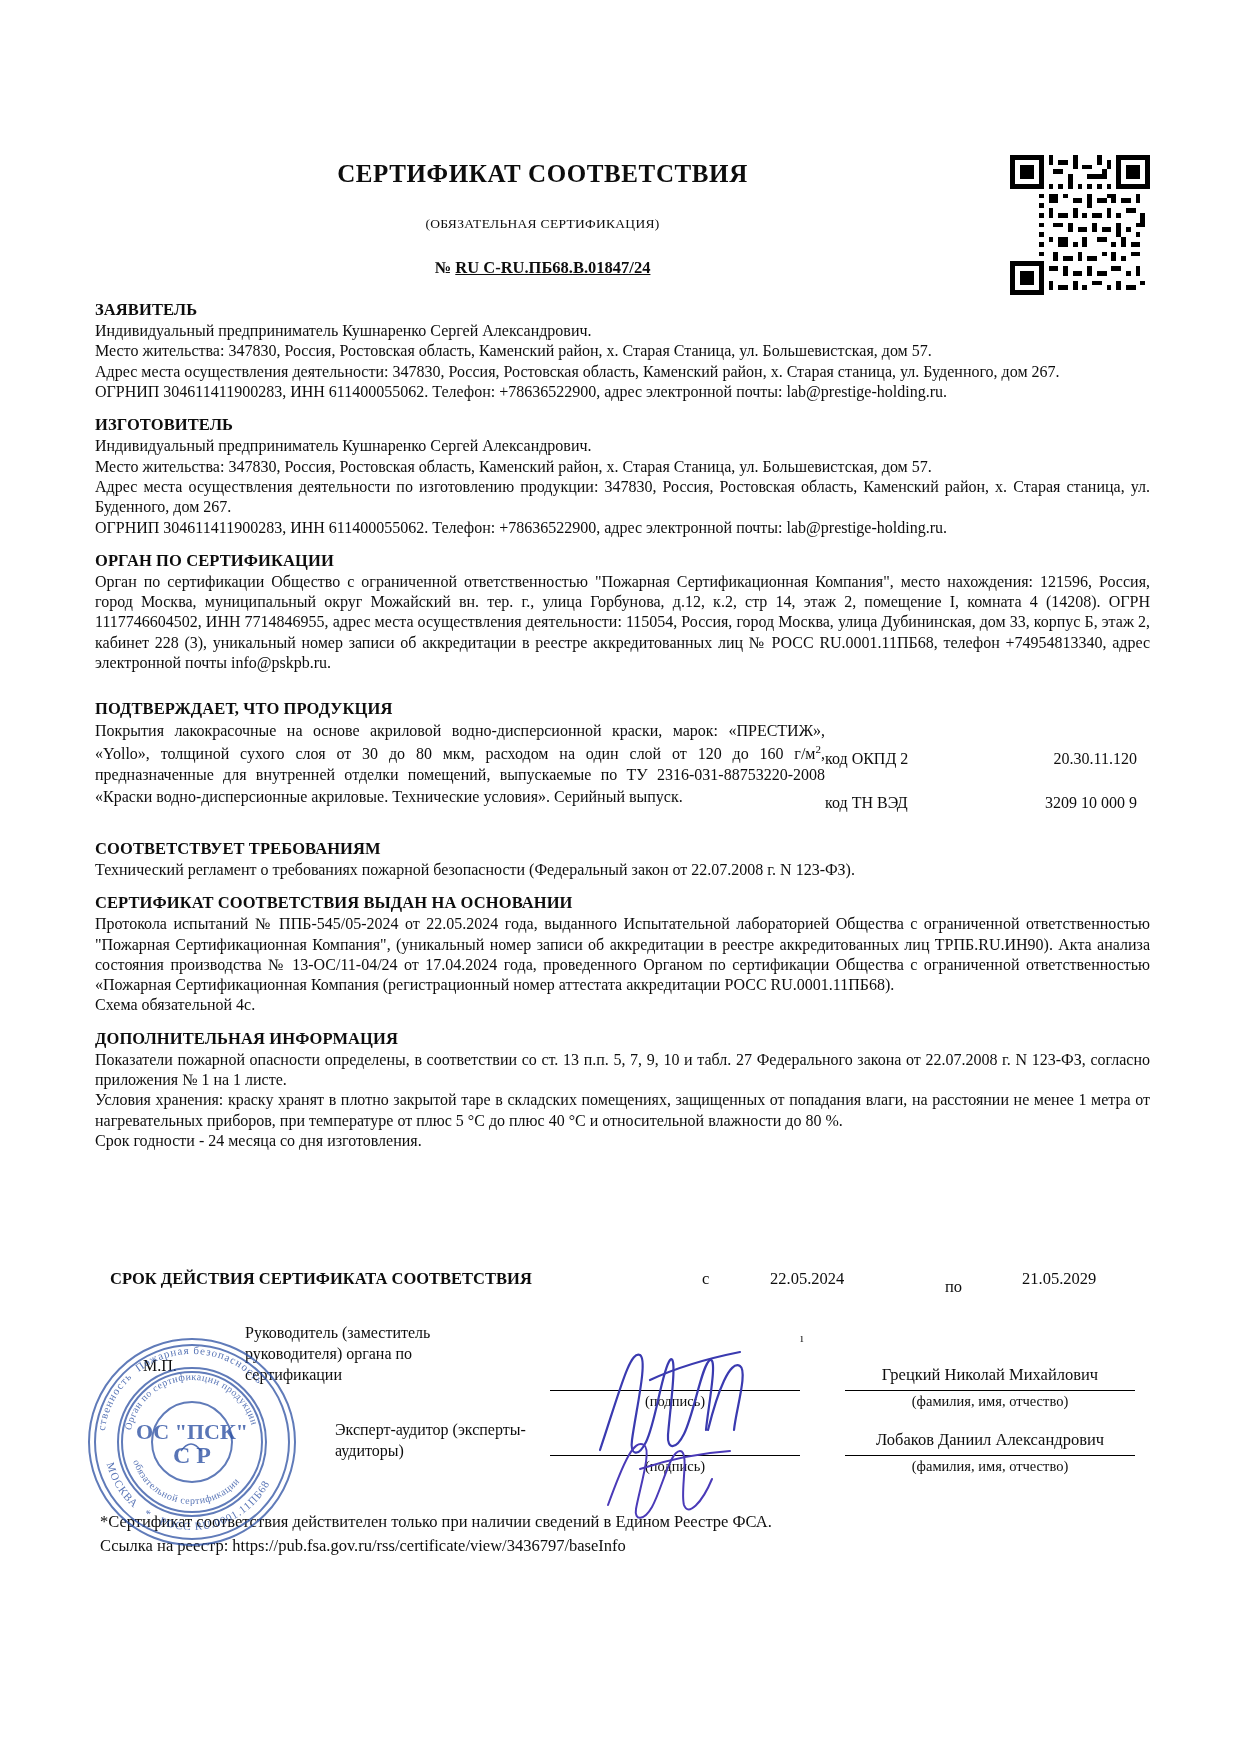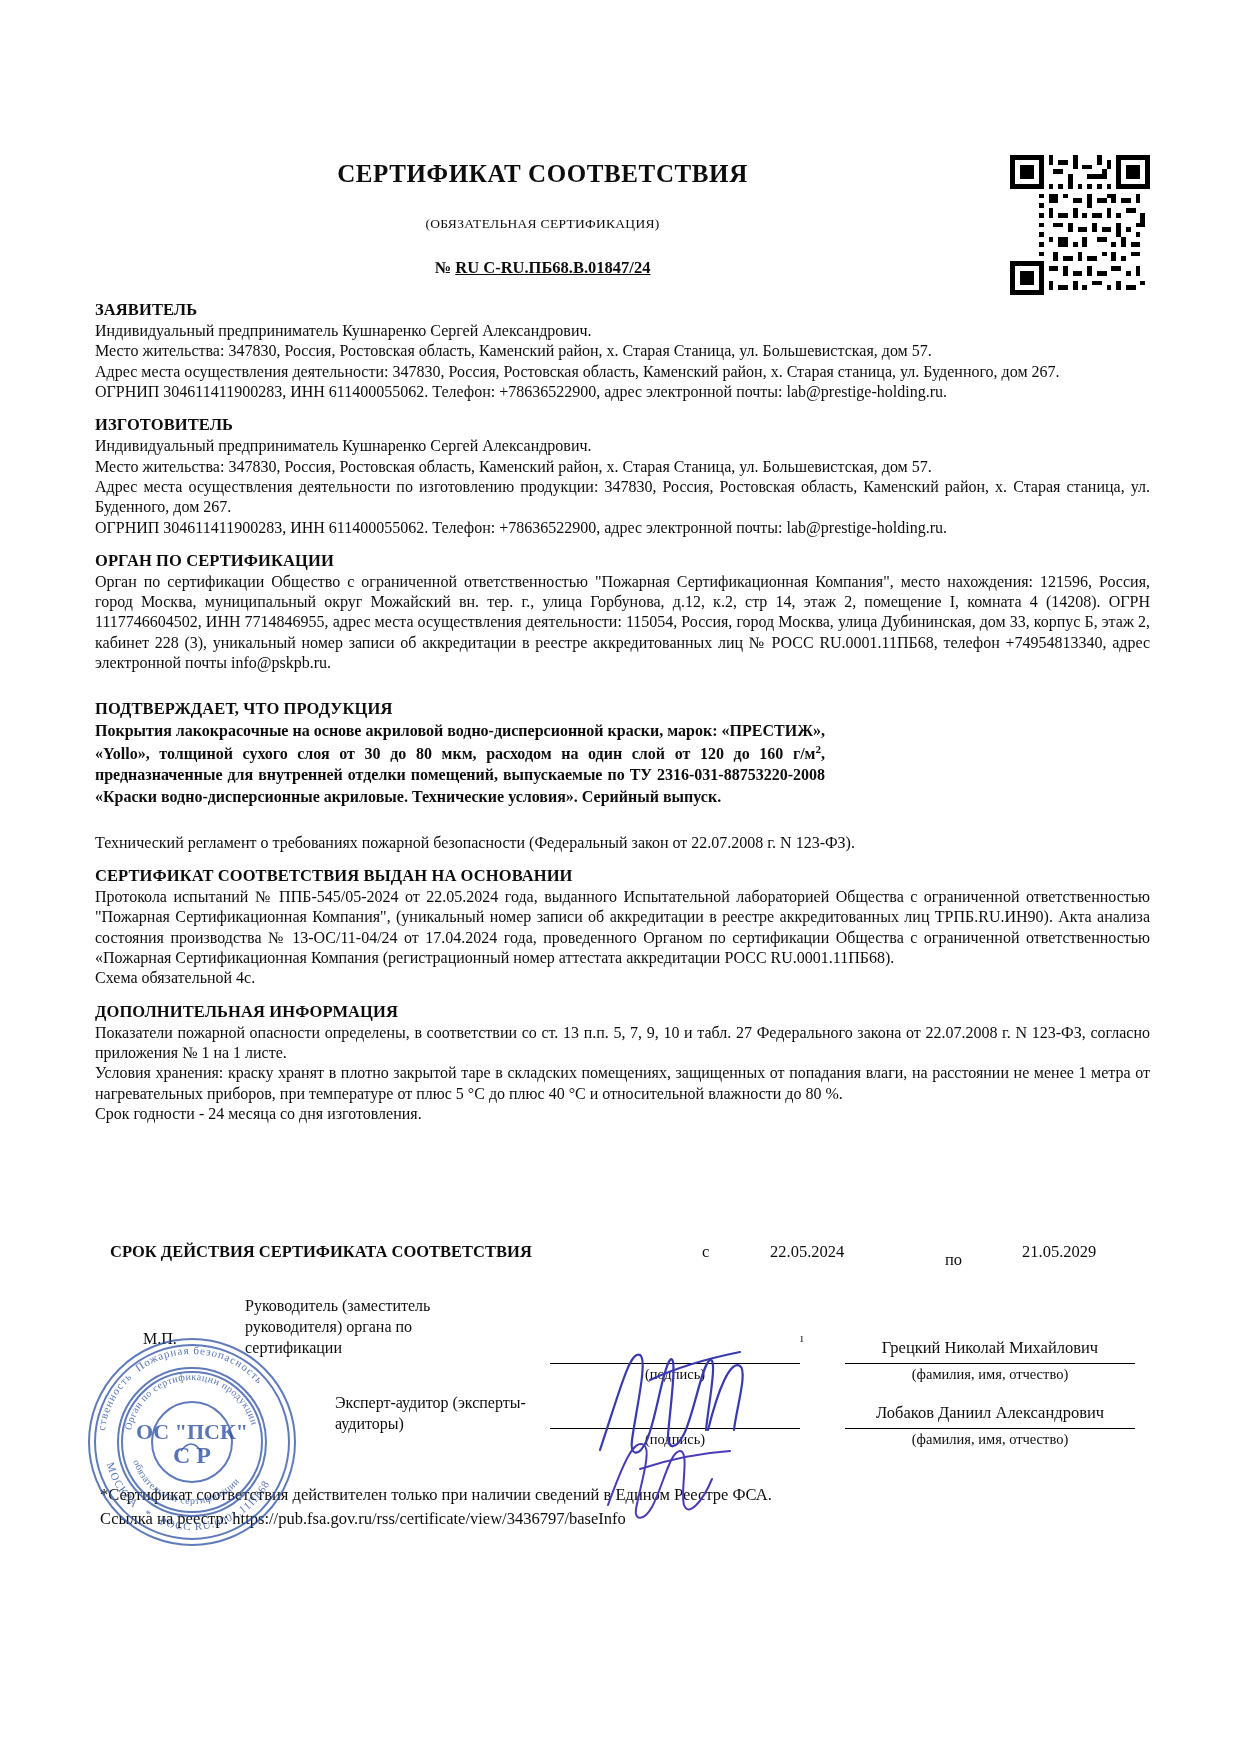--- a/index.html
+++ b/index.html
@@ -77,21 +77,20 @@
     line-height: 1.27;
     margin: 0;
     text-align: left;
   }
   .block {
     margin-bottom: 0px;
   }
   .prod-row {
     display: flex;
     align-items: flex-start;
-    font-weight: bold;
   }
   .prod-text {
     width: 730px;
     text-align: justify;
     font-size: 16px;
     line-height: 1.33;
   }
   .prod-codes {
     width: 320px;
     font-size: 16px;
@@ -349,24 +348,37 @@
       <div class="section-head">ОРГАН ПО СЕРТИФИКАЦИИ</div>
       <p class="t">Орган по сертификации Общество с ограниченной ответственностью "Пожарная Сертификационная Компания", место нахождения: 121596, Россия, город Москва, муниципальный округ Можайский вн. тер. г., улица Горбунова, д.12, к.2, стр 14, этаж 2, помещение I, комната 4 (14208). ОГРН 1117746604502, ИНН 7714846955, адрес места осуществления деятельности: 115054, Россия, город Москва, улица Дубининская, дом 33, корпус Б, этаж 2, кабинет 228 (3), уникальный номер записи об аккредитации в реестре аккредитованных лиц № РОСС RU.0001.11ПБ68, телефон +74954813340, адрес электронной почты info@pskpb.ru.</p>
     </div>
 
     <div class="block gap-top">
       <div class="section-head">ПОДТВЕРЖДАЕТ, ЧТО ПРОДУКЦИЯ</div>
       <div class="prod-row">
         <div class="prod-text">
           <span>Покрытия лакокрасочные на основе акриловой водно-дисперсионной краски, марок: «ПРЕСТИЖ», «Yollo», толщиной сухого слоя от 30 до 80 мкм, расходом на один слой от 120 до 160 г/м</span><span class="sup">2</span><span>, предназначенные для внутренней отделки помещений, выпускаемые по ТУ 2316-031-88753220-2008 «Краски водно-дисперсионные акриловые. Технические условия». Серийный выпуск.</span>
         </div>
+        <div class="prod-codes">
+          <div style="height:28px"></div>
+          <div class="code-line">
+            <span class="lbl">код ОКПД 2</span>
+            <span class="val">20.30.11.120</span>
+          </div>
+          <div style="height:22px"></div>
+          <div class="code-line">
+            <span class="lbl">код ТН ВЭД</span>
+            <span class="val">3209 10 000 9</span>
+          </div>
+        </div>
       </div>
     </div>
 
     <div class="block gap-top">
+      <div class="section-head">СООТВЕТСТВУЕТ ТРЕБОВАНИЯМ</div>
       <p class="tl">Технический регламент о требованиях пожарной безопасности (Федеральный закон от 22.07.2008 г. N 123-ФЗ).</p>
     </div>
 
     <div class="block" style="margin-top:10px;">
       <div class="section-head">СЕРТИФИКАТ СООТВЕТСТВИЯ ВЫДАН НА ОСНОВАНИИ</div>
       <p class="t">Протокола испытаний № ППБ-545/05-2024 от 22.05.2024 года, выданного Испытательной лабораторией Общества с ограниченной ответственностью "Пожарная Сертификационная Компания", (уникальный номер записи об аккредитации в реестре аккредитованных лиц ТРПБ.RU.ИН90). Акта анализа состояния производства № 13-ОС/11-04/24 от 17.04.2024 года, проведенного Органом по сертификации Общества с ограниченной ответственностью «Пожарная Сертификационная Компания (регистрационный номер аттестата аккредитации РОСС RU.0001.11ПБ68).</p>
       <p class="tl">Схема обязательной 4с.</p>
     </div>
 
     <div class="block" style="margin-top:8px;">

